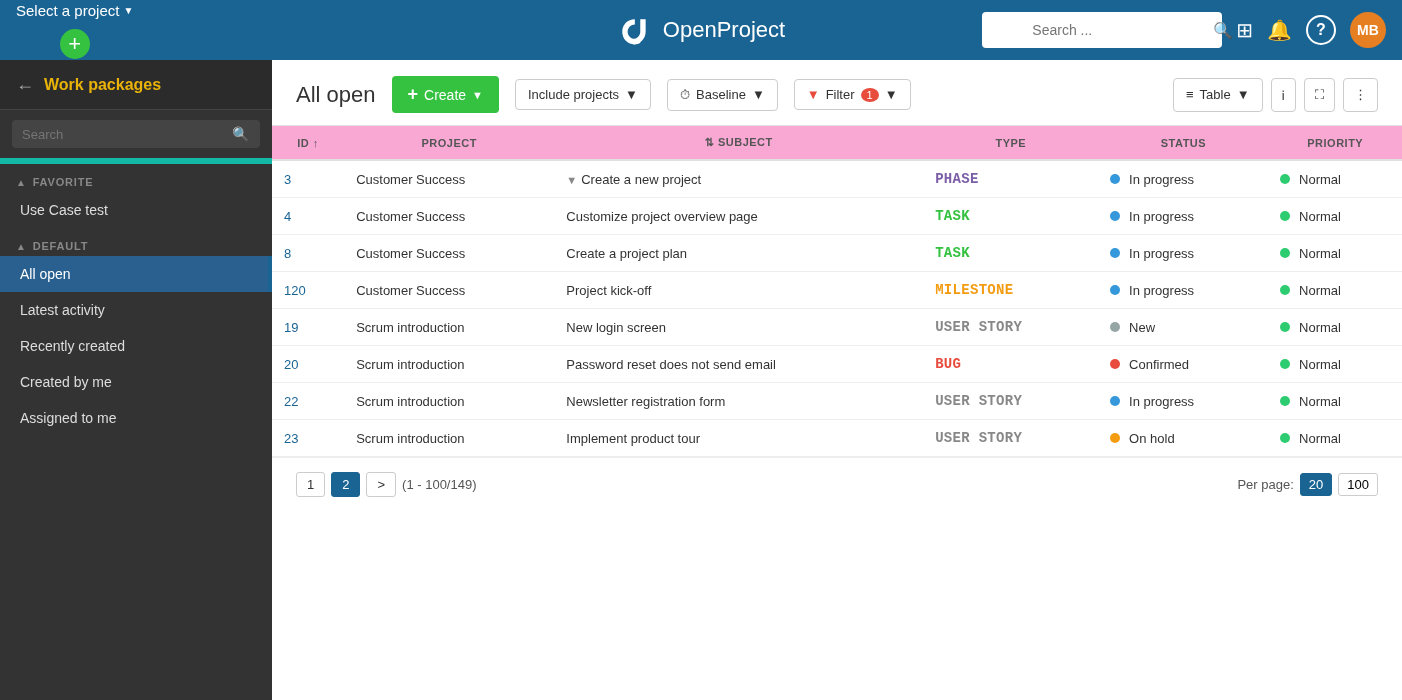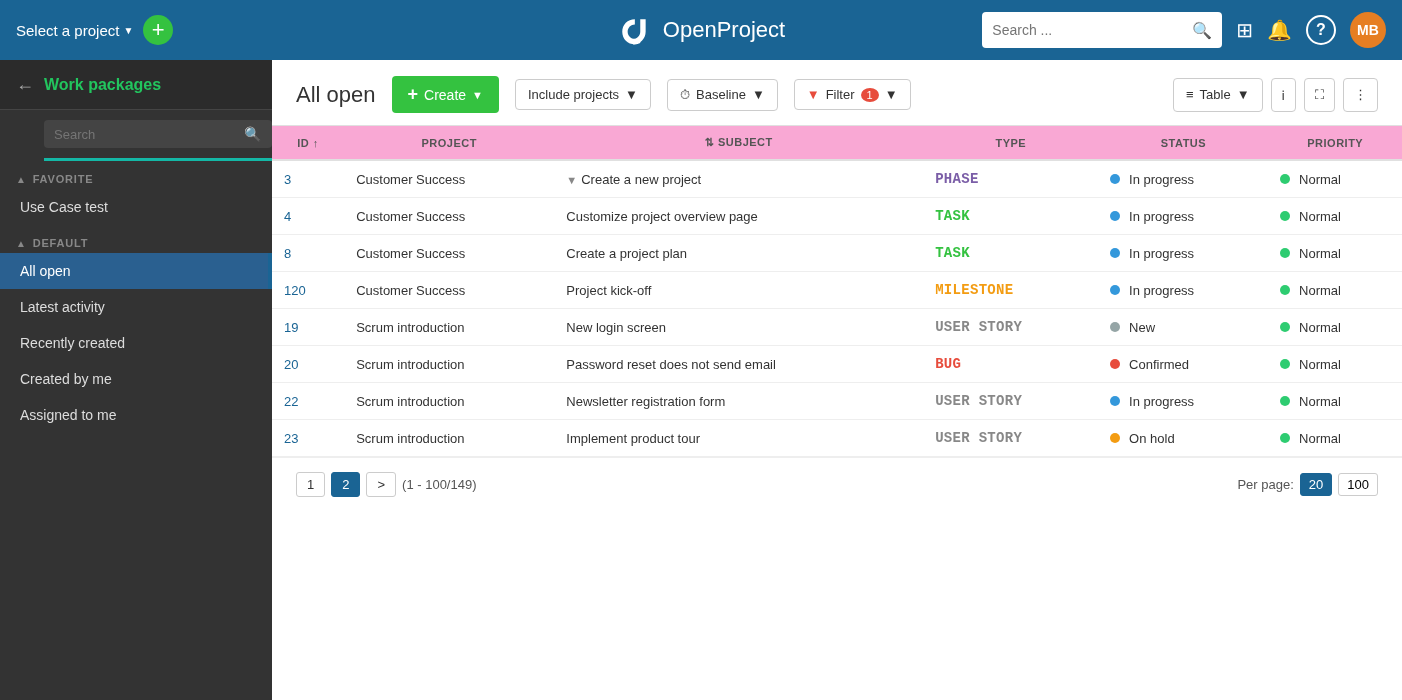--- a/index.html
+++ b/index.html
@@ -8,21 +8,21 @@
     
     .topnav {
       background: #1a6494;
       height: 60px;
       display: flex;
       align-items: center;
       padding: 0 16px;
       gap: 12px;
       position: relative;
     }
-    .topnav-left { display: flex; align-items: center; gap: 10px; }
+    .topnav-left { display: flex; align-items: center; gap: 10px; flex-direction: column; }
     .select-project {
       color: #fff;
       font-size: 15px;
       display: flex;
       align-items: center;
       gap: 4px;
       cursor: pointer;
       white-space: nowrap;
     }
     .select-project .arrow { font-size: 10px; }
@@ -70,20 +70,21 @@
       padding: 0 10px;
       height: 36px;
       width: 240px;
     }
     .search-box input {
       border: none;
       outline: none;
       flex: 1;
       font-size: 14px;
       color: #333;
+      margin-left: 40px;
     }
     .search-box .search-icon { color: #888; font-size: 16px; }
     .nav-icon { color: white; font-size: 20px; cursor: pointer; }
     .avatar {
       width: 36px;
       height: 36px;
       border-radius: 50%;
       background: #e67e22;
       color: white;
       display: flex;
@@ -129,28 +130,27 @@
       border-bottom: 1px solid #444;
     }
     .sidebar-header .back-btn {
       color: #aaa;
       font-size: 18px;
       cursor: pointer;
       background: none;
       border: none;
     }
     .sidebar-title {
-      color: #22c55e;
+      color: #eab308;
       font-size: 16px;
       font-weight: 600;
     }
     .sidebar-search {
-      padding: 10px 0;
-      border-bottom: 3px solid #14b8a6;
-      margin-left: 44px;
+      padding: 10px 12px;
+      border-bottom: 6px solid #14b8a6;
     }
     .sidebar-search-inner {
       background: #444;
       border-radius: 4px;
       display: flex;
       align-items: center;
       padding: 6px 10px;
       gap: 8px;
     }
     .sidebar-search-inner input {

